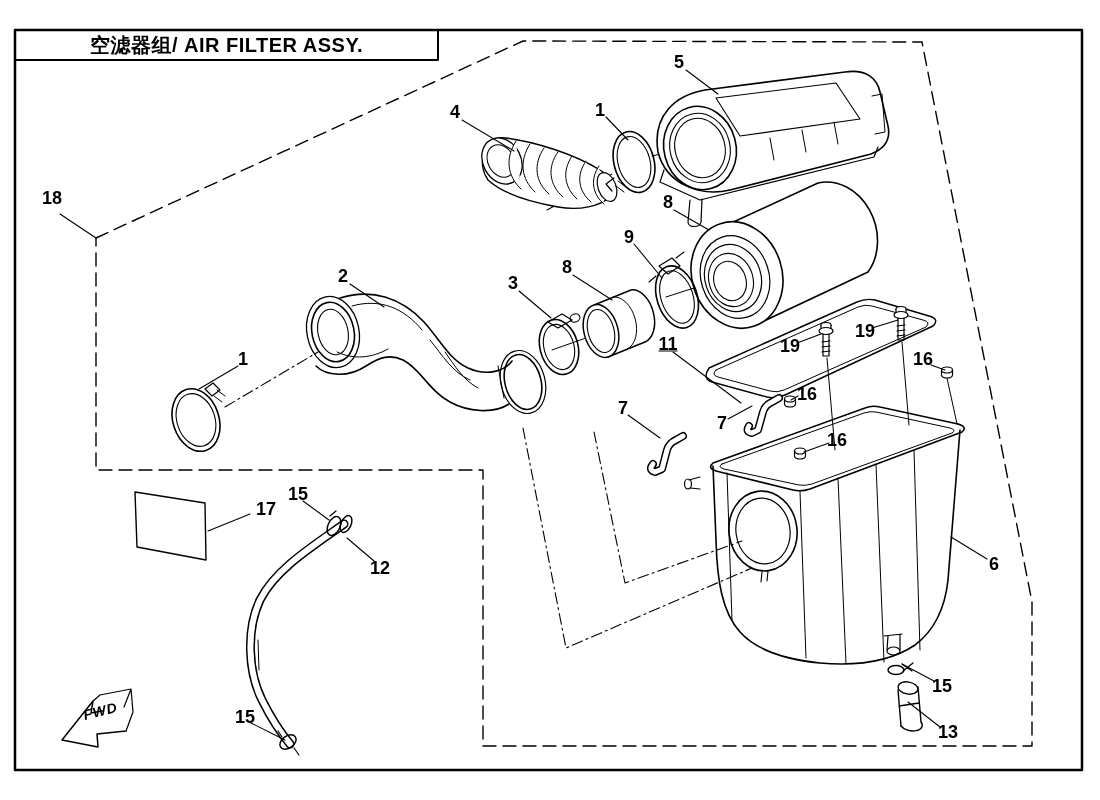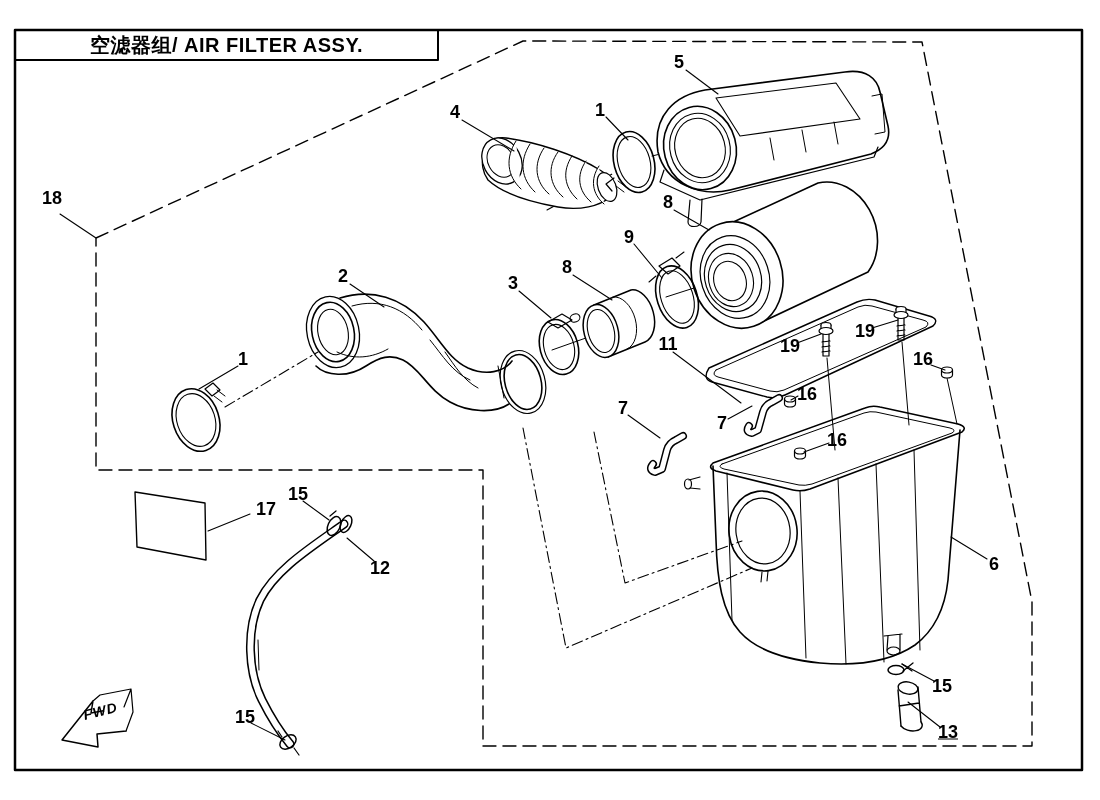--- a/index.html
+++ b/index.html
@@ -272,31 +272,31 @@
       <span class="plabel" style="left: 52px; top: 198px;">18</span>
       <span class="plabel" style="left: 455px; top: 112px;">4</span>
       <span class="plabel" style="left: 600px; top: 110px;">1</span>
       <span class="plabel" style="left: 679px; top: 62px;">5</span>
       <span class="plabel" style="left: 668px; top: 202px;">8</span>
       <span class="plabel" style="left: 629px; top: 237px;">9</span>
       <span class="plabel" style="left: 567px; top: 267px;">8</span>
       <span class="plabel" style="left: 513px; top: 283px;">3</span>
       <span class="plabel" style="left: 343px; top: 276px;">2</span>
       <span class="plabel" style="left: 243px; top: 359px;">1</span>
-      <span class="plabel" style="left: 668px; top: 344px;">11</span>
+      <span class="plabel" style="left: 668px; top: 344px; text-decoration: underline;">11</span>
       <span class="plabel" style="left: 790px; top: 346px;">19</span>
       <span class="plabel" style="left: 865px; top: 331px;">19</span>
       <span class="plabel" style="left: 923px; top: 359px;">16</span>
       <span class="plabel" style="left: 807px; top: 394px;">16</span>
       <span class="plabel" style="left: 837px; top: 440px;">16</span>
       <span class="plabel" style="left: 623px; top: 408px;">7</span>
       <span class="plabel" style="left: 722px; top: 423px;">7</span>
       <span class="plabel" style="left: 994px; top: 564px;">6</span>
       <span class="plabel" style="left: 942px; top: 686px;">15</span>
-      <span class="plabel" style="left: 948px; top: 732px; text-decoration: underline;">13</span>
+      <span class="plabel" style="left: 948px; top: 732px;">13</span>
       <span class="plabel" style="left: 266px; top: 509px;">17</span>
       <span class="plabel" style="left: 298px; top: 494px;">15</span>
       <span class="plabel" style="left: 380px; top: 568px;">12</span>
       <span class="plabel" style="left: 245px; top: 717px;">15</span>
     </div>
 
 <span class="fwd">FWD</span>
 
 </div>
 

